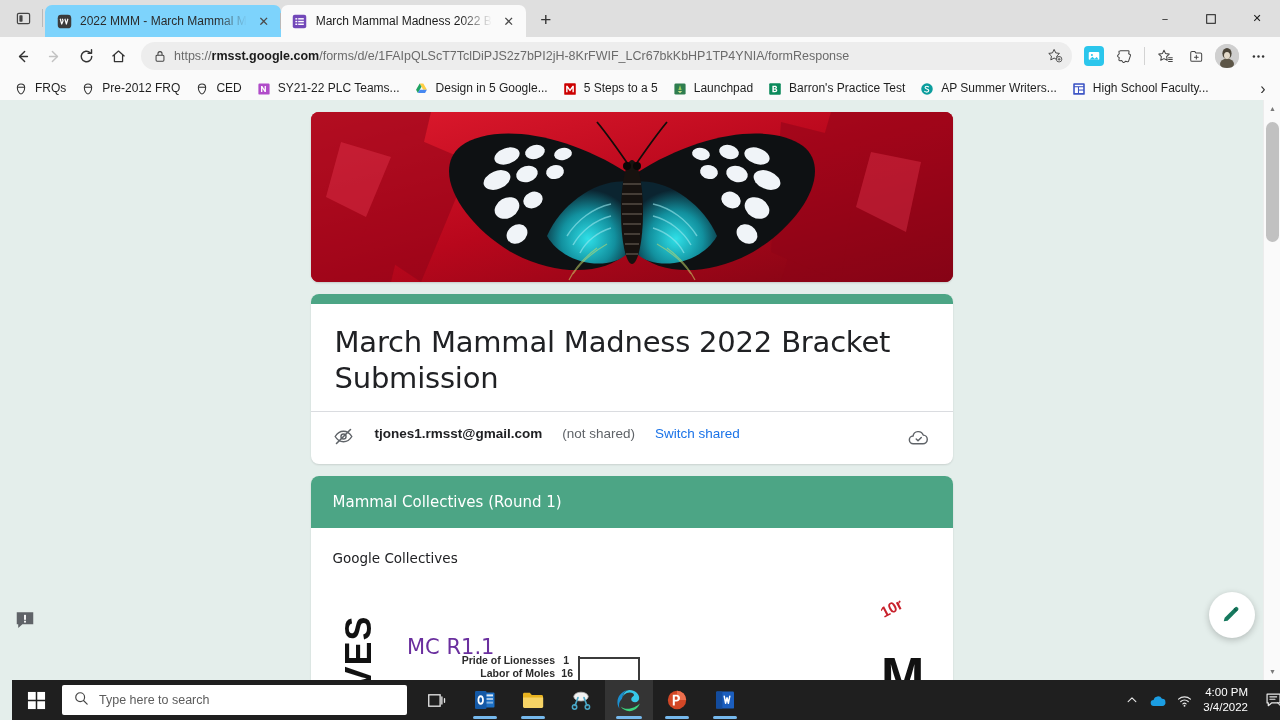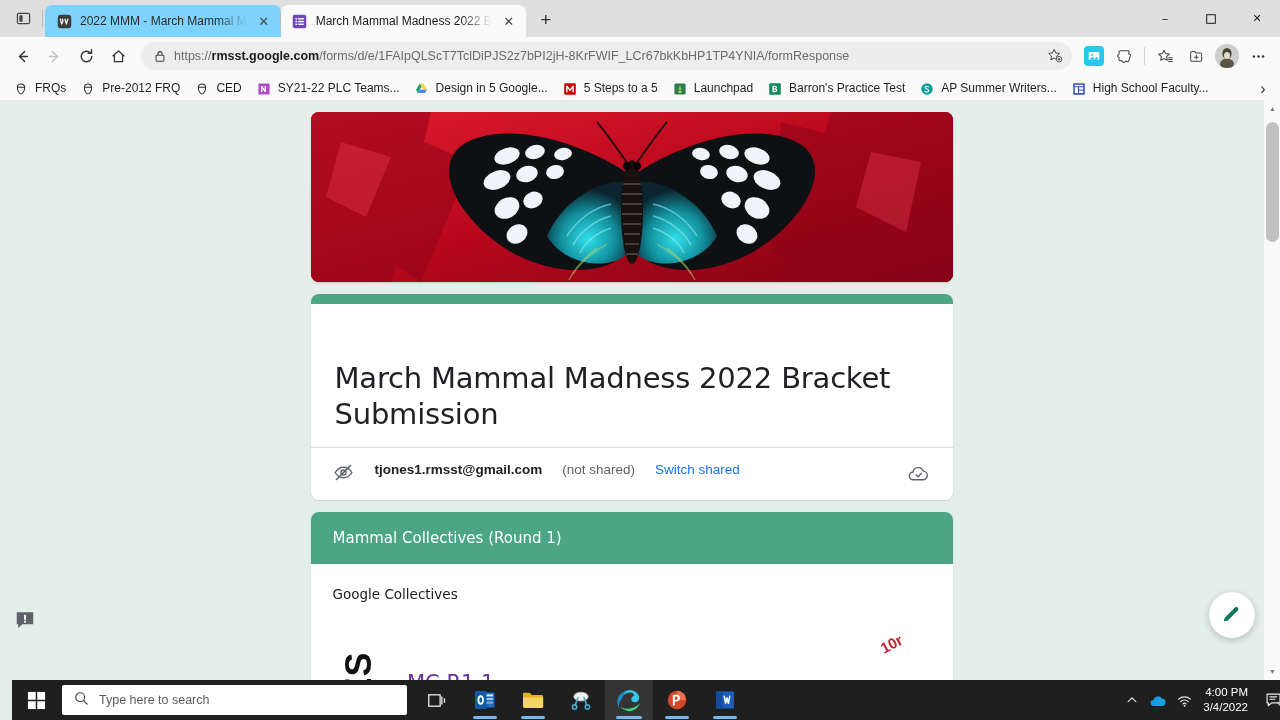--- a/index.html
+++ b/index.html
@@ -108,21 +108,21 @@
     width:642px; height:170px; border-radius:8px; overflow:hidden; position:relative;
     background:#B00D20; box-shadow:0 1px 2px rgba(0,0,0,.15);
   }
   .banner svg { display:block; width:100%; height:100%; }
 
   .card {
     background:#FFFFFF; border-radius:8px; margin-top:12px;
     box-shadow:0 1px 2px rgba(0,0,0,.12); overflow:hidden;
   }
   .card-topbar { height:10px; }
-  .title-block { padding:20px 16px 14px 24px;margin-top:36px; }
+  .title-block { padding:20px 16px 14px 24px; }
   .form-title {
     font-family:"DejaVu Sans", sans-serif; font-size:29px; font-weight:400;
     color:#202124; letter-spacing:-.2px; line-height:1.25;
   }
   .acct-row {
     border-top:1px solid #dadce0; padding:14px 22px; display:flex; align-items:flex-start; gap:20px;
     font-size:13.5px; color:#202124;
   }
   .acct-eye { width:22px; height:22px; flex:0 0 auto; display:flex; align-items:center; justify-content:center;}
   .acct-email { font-weight:700; }

